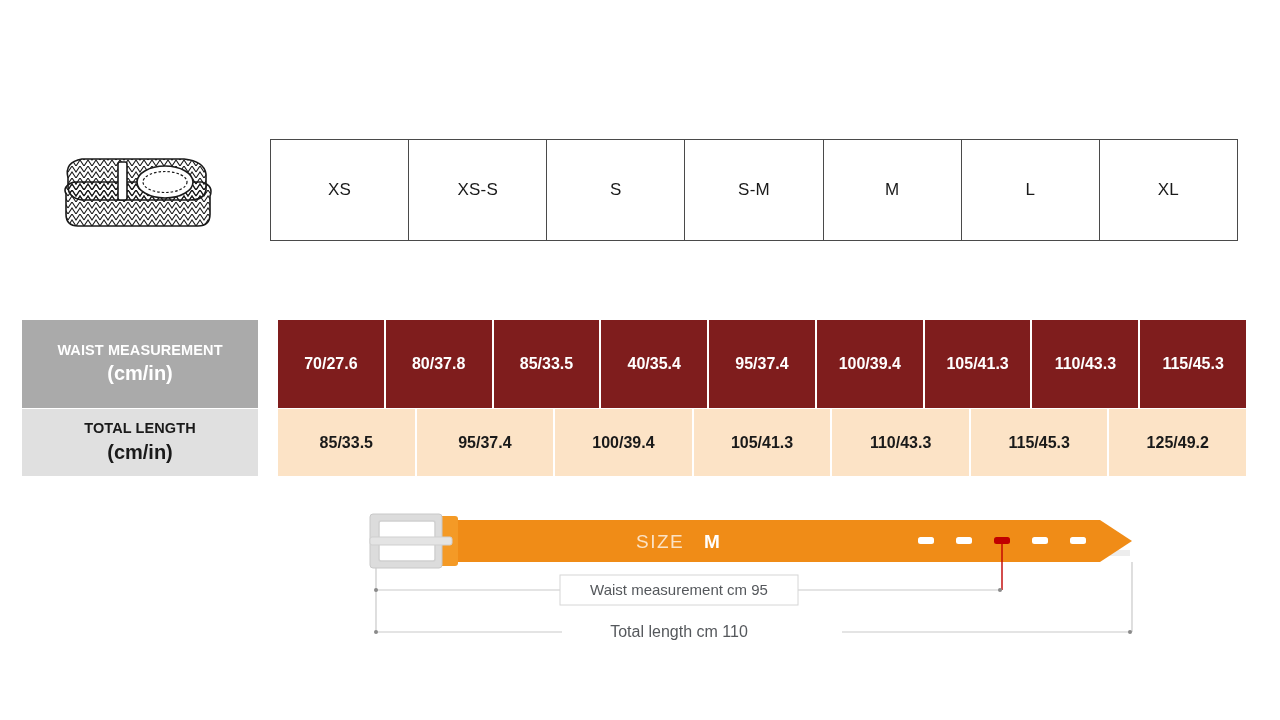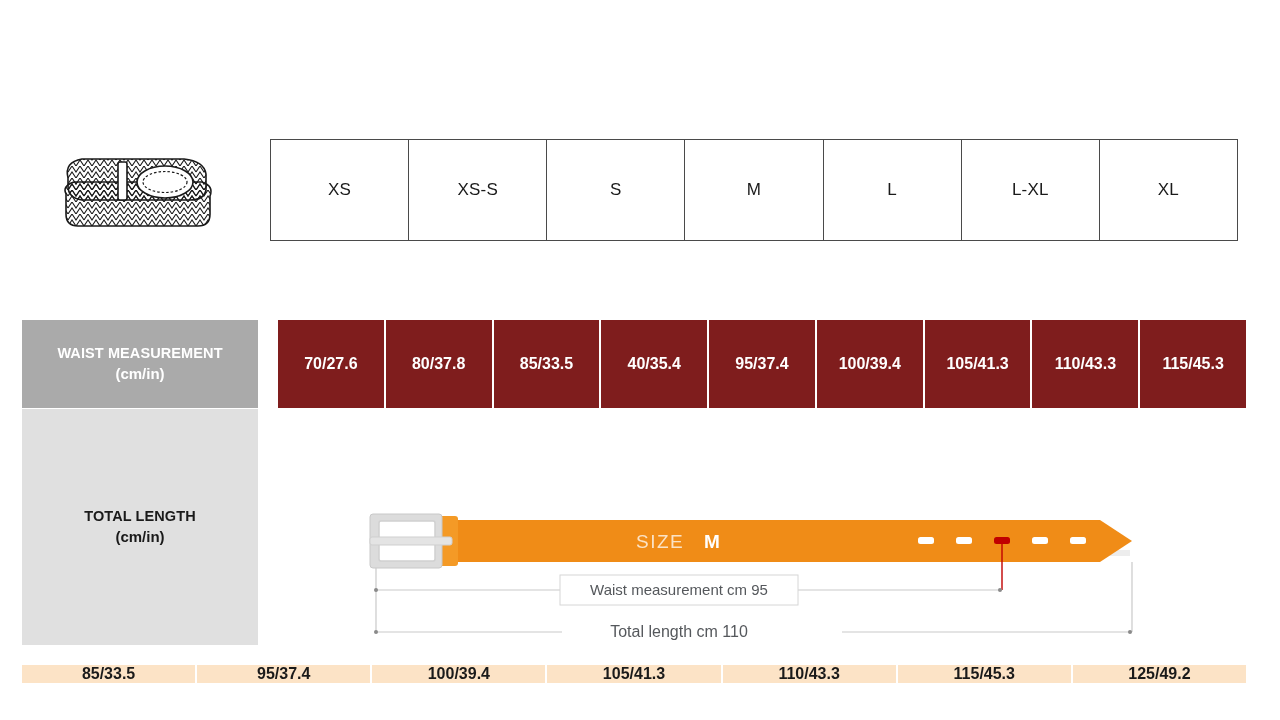--- a/index.html
+++ b/index.html
@@ -53,34 +53,34 @@
 
   
   .data-row {
     position: absolute;
     left: 22px;
     width: 1224px;
     display: flex;
     margin-top: 38px;
   }
   #row-waist  { top: 282px; height: 88px; }
-  #row-length { top: 371px; height: 104px; flex-direction: column; }
+  #row-length { top: 371px; height: 67px; }
 
   .row-label {
     width: 236px;
     flex: 0 0 236px;
     display: flex;
     flex-direction: column;
     align-items: center;
     justify-content: center;
     text-align: center;
     line-height: 1.35;
   }
   .row-label .lab-main { font-weight: bold; font-size: 14.5px; letter-spacing: 0.1px; }
-  .row-label .lab-sub  { font-weight: bold; font-size: 15px; }
+  .row-label .lab-sub  { font-weight: bold; font-size: 20px; }
 
   #row-waist .row-label  { background: #aaaaaa; color: #ffffff; }
   #row-length .row-label { background: #e0e0e0; color: #1a1a1a; }
 
   .row-gap { flex: 0 0 20px; background: #ffffff; }
 
   .row-cells { flex: 1 1 auto; display: flex; }
   .row-cells .dcell {
     flex: 1 1 0;
     display: flex;
@@ -126,23 +126,23 @@
 
       <ellipse cx="113" cy="40" rx="28" ry="16" fill="#ffffff" stroke="#1a1a1a" stroke-width="1.6"></ellipse>
       <ellipse cx="113" cy="40" rx="22" ry="10.5" fill="none" stroke="#1a1a1a" stroke-width="1.2" stroke-dasharray="2.5 2"></ellipse>
     </svg>
   </div>
 
   <div id="size-header-table">
     <div class="hcell">XS</div>
     <div class="hcell">XS-S</div>
     <div class="hcell">S</div>
+    <div class="hcell">S-M</div>
     <div class="hcell">M</div>
     <div class="hcell">L</div>
-    <div class="hcell">L-XL</div>
     <div class="hcell">XL</div>
   </div>
 
   <div class="data-row" id="row-waist">
     <div class="row-label">
       <span class="lab-main">WAIST MEASUREMENT</span>
       <span class="lab-sub">(cm/in)</span>
     </div>
     <div class="row-gap"></div>
     <div class="row-cells">

